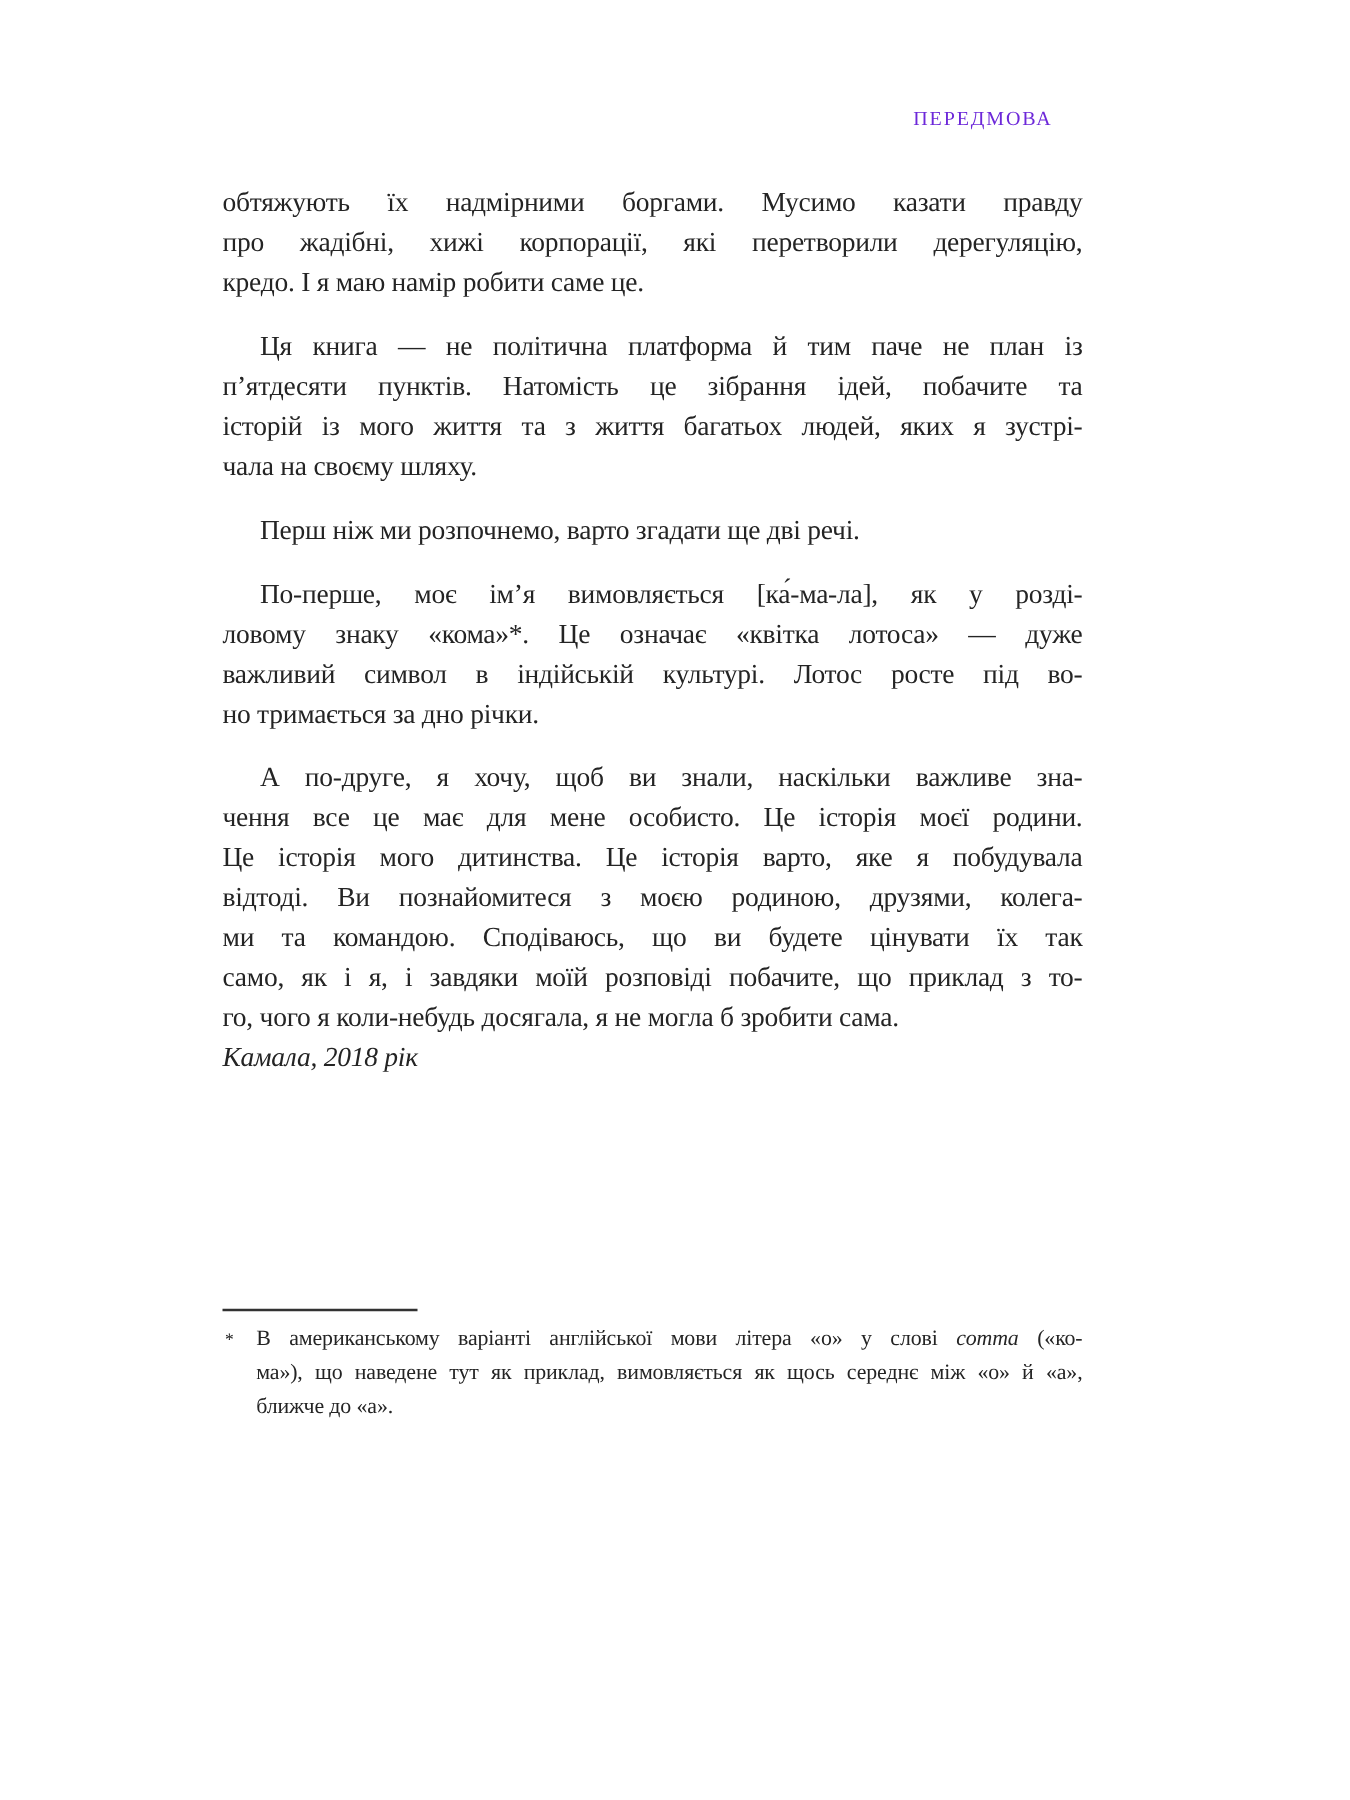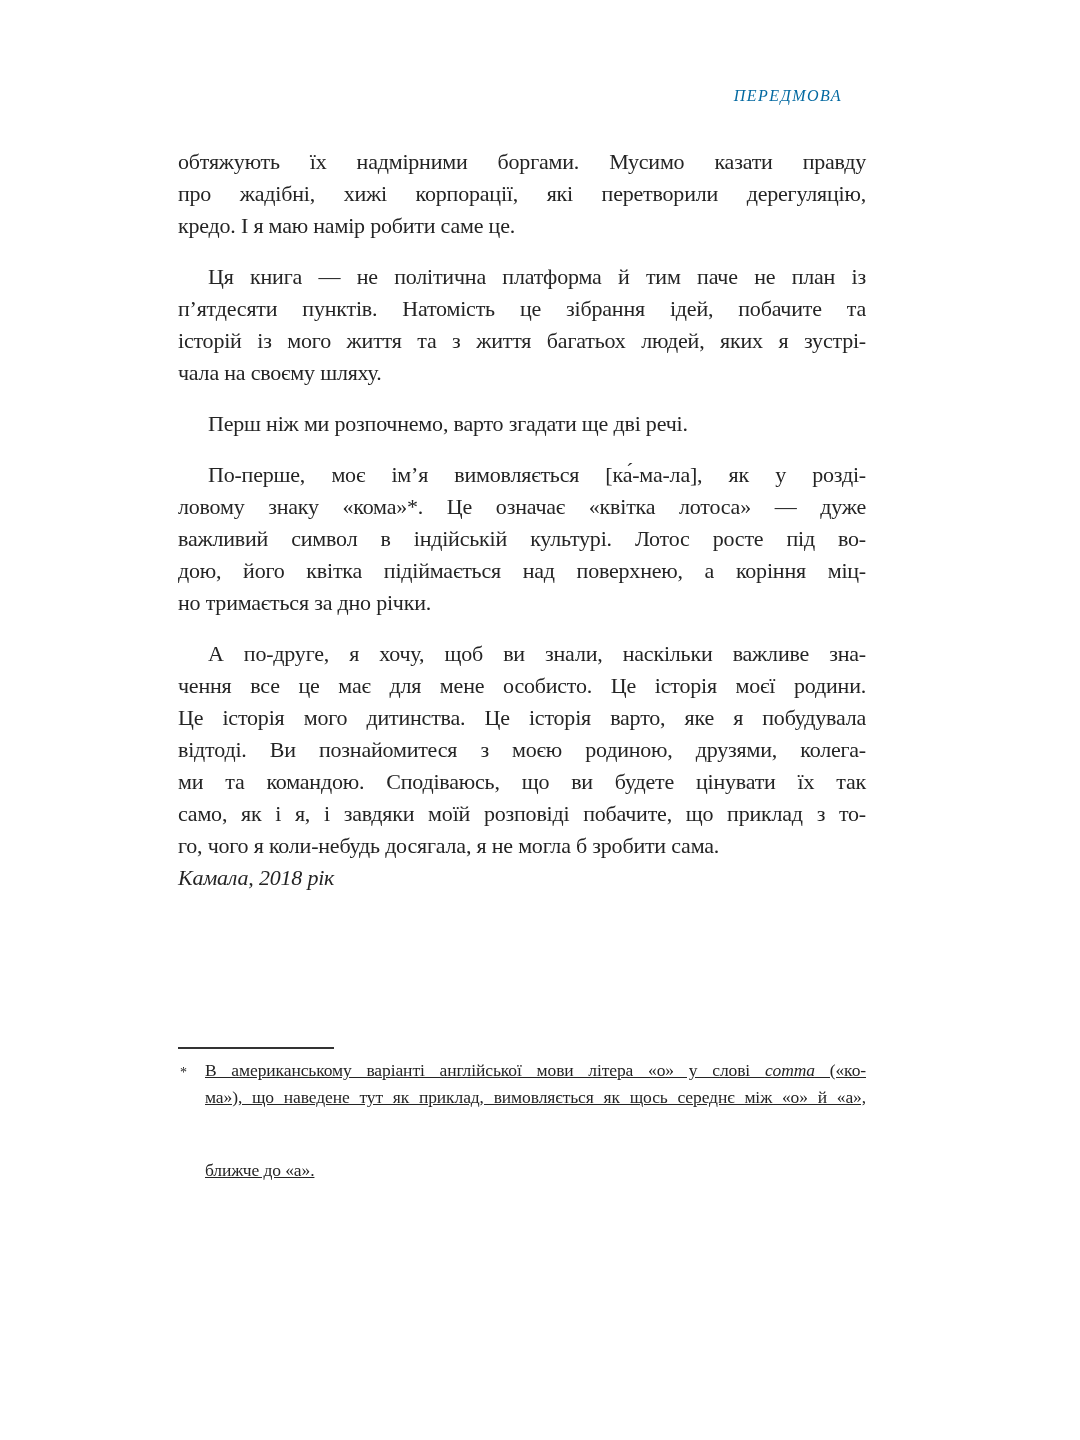--- a/index.html
+++ b/index.html
@@ -20,22 +20,21 @@
   }
   .running-header {
     position: absolute;
     top: 87px;
     left: 178px;
     width: 664px;           
     text-align: right;
     font-size: 16px;
     line-height: 18px;
     letter-spacing: 1.5px;
-    color: #0369a1;
-    font-style: italic;
+    color: #6d28d9;
   }
   .body-text {
     position: absolute;
     top: 146px;
     left: 178px;
     width: 688px;           
     font-size: 22px;
     line-height: 32px;
     letter-spacing: -0.2px;
   }
@@ -72,29 +71,27 @@
   }
   .fn-marker {
     position: absolute;
     left: 2px;
     top: 12px;
     font-size: 14px;
     color: #242424;
   }
   .fn-text {
     margin-left: 27px;
-    text-decoration: underline;
   }
   .fn-line {
     text-align: justify;
     text-align-last: justify;
   }
   .fn-line.last {
     text-align-last: left;
-    margin-top: 46px;
   }
   .it {
     font-style: italic;
   }
 </style>
 </head>
 <body>
 
 <div class="page">
 
@@ -113,21 +110,20 @@
           <div class="line">історій із мого життя та з життя багатьох людей, яких я зустрі-</div>
           <div class="line last">чала на своєму шляху.</div>
         </div>
         <div>
           <div class="line last indent">Перш ніж ми розпочнемо, варто згадати ще дві речі.</div>
         </div>
         <div>
           <div class="line indent">По-перше, моє ім’я вимовляється [ка́-ма-ла], як у розді-</div>
           <div class="line">ловому знаку «кома»*. Це означає «квітка лотоса» — дуже</div>
           <div class="line">важливий символ в індійській культурі. Лотос росте під во-</div>
-          <div class="line">дою, його квітка підіймається над поверхнею, а коріння міц-</div>
           <div class="line last">но тримається за дно річки.</div>
         </div>
         <div>
           <div class="line indent">А по-друге, я хочу, щоб ви знали, наскільки важливе зна-</div>
           <div class="line">чення все це має для мене особисто. Це історія моєї родини.</div>
           <div class="line">Це історія мого дитинства. Це історія варто, яке я побудувала</div>
           <div class="line">відтоді. Ви познайомитеся з моєю родиною, друзями, колега-</div>
           <div class="line">ми та командою. Сподіваюсь, що ви будете цінувати їх так</div>
           <div class="line">само, як і я, і завдяки моїй розповіді побачите, що приклад з то-</div>
           <div class="line last">го, чого я коли-небудь досягала, я не могла б зробити сама.</div>

